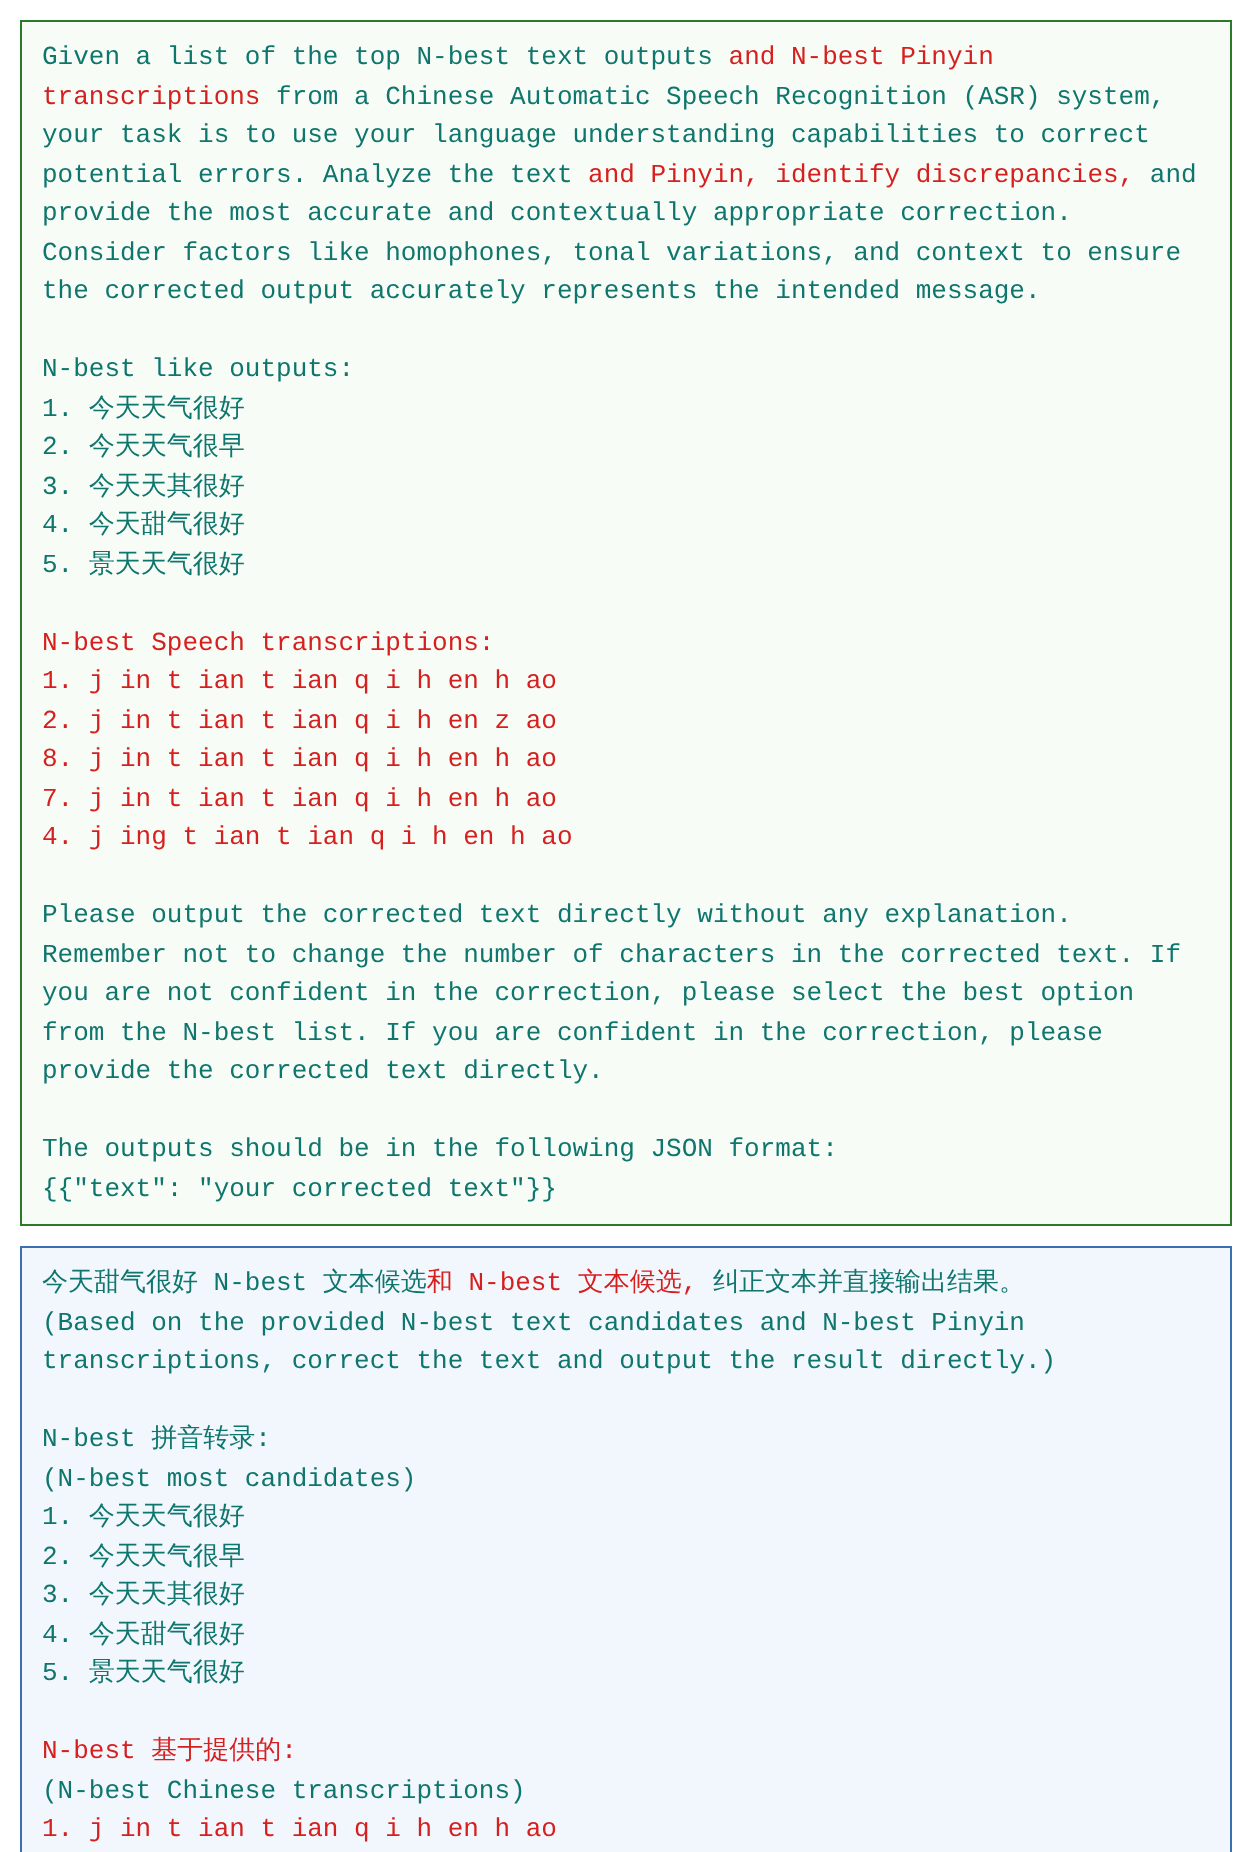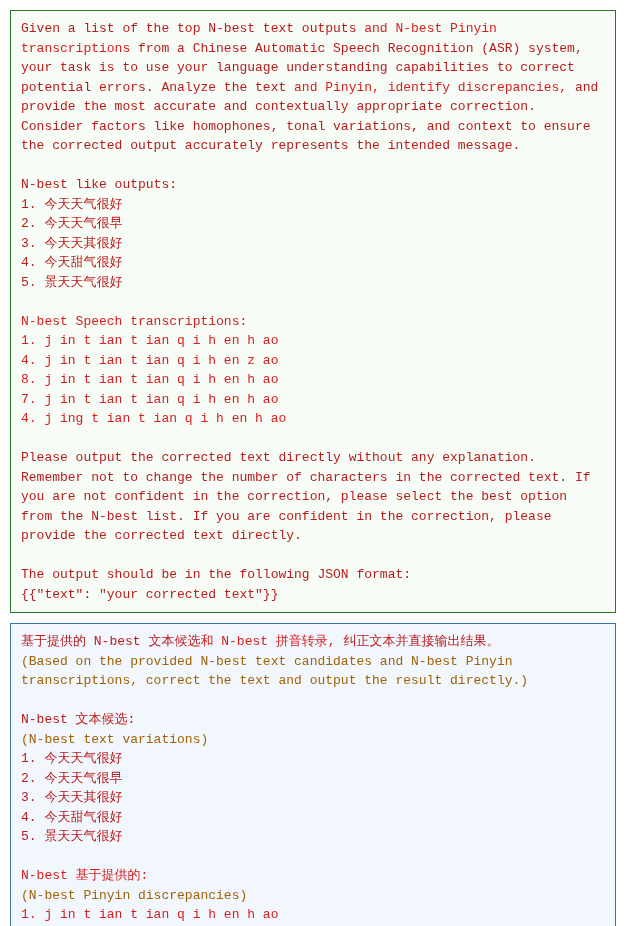--- a/index.html
+++ b/index.html
@@ -22,57 +22,57 @@
   }
   .box-green {
     border-color: #2a7a2a;
     background: #f7fdf6;
   }
   .box-blue {
     border-color: #3a6fb0;
     background: #f2f7fd;
   }
   .red { color: #d62020; }
-  .gray { color: #a16207; }
-  .blk { color: #b91c1c; }
+  .gray { color: #0f766e; }
+  .blk { color: #0f766e; }
 </style>
 </head>
 <body>
 
 <div class="box box-green"><span class="blk">Given a list of the top N-best text outputs </span><span class="red">and N-best Pinyin transcriptions</span><span class="blk"> from a Chinese Automatic Speech Recognition (ASR) system, your task is to use your language understanding capabilities to correct potential errors. Analyze the text </span><span class="red">and Pinyin, identify discrepancies,</span><span class="blk"> and provide the most accurate and contextually appropriate correction. Consider factors like homophones, tonal variations, and context to ensure the corrected output accurately represents the intended message.</span>
 
 <span class="blk">N-best like outputs:</span>
 <span class="blk">1. 今天天气很好</span>
 <span class="blk">2. 今天天气很早</span>
 <span class="blk">3. 今天天其很好</span>
 <span class="blk">4. 今天甜气很好</span>
 <span class="blk">5. 景天天气很好</span>
 
 <span class="red">N-best Speech transcriptions:</span>
 <span class="red">1. j in t ian t ian q i h en h ao</span>
-<span class="red">4. j in t ian t ian q i h en z ao</span>
+<span class="red">2. j in t ian t ian q i h en z ao</span>
 <span class="red">8. j in t ian t ian q i h en h ao</span>
 <span class="red">7. j in t ian t ian q i h en h ao</span>
 <span class="red">4. j ing t ian t ian q i h en h ao</span>
 
 <span class="blk">Please output the corrected text directly without any explanation. Remember not to change the number of characters in the corrected text. If you are not confident in the correction, please select the best option from the N-best list. If you are confident in the correction, please provide the corrected text directly.</span>
 
-<span class="blk">The output should be in the following JSON format:</span>
+<span class="blk">The outputs should be in the following JSON format:</span>
 <span class="blk">{{"text": "your corrected text"}}</span></div>
 
-<div class="box box-blue"><span class="blk">基于提供的 N-best 文本候选</span><span class="red">和 N-best 拼音转录, </span><span class="blk">纠正文本并直接输出结果。</span>
+<div class="box box-blue"><span class="blk">今天甜气很好 N-best 文本候选</span><span class="red">和 N-best 文本候选, </span><span class="blk">纠正文本并直接输出结果。</span>
 <span class="gray">(Based on the provided N-best text candidates and N-best Pinyin transcriptions, correct the text and output the result directly.)</span>
 
-<span class="blk">N-best 文本候选:</span>
-<span class="gray">(N-best text variations)</span>
+<span class="blk">N-best 拼音转录:</span>
+<span class="gray">(N-best most candidates)</span>
 <span class="blk">1. 今天天气很好</span>
 <span class="blk">2. 今天天气很早</span>
 <span class="blk">3. 今天天其很好</span>
 <span class="blk">4. 今天甜气很好</span>
 <span class="blk">5. 景天天气很好</span>
 
 <span class="red">N-best 基于提供的:</span>
-<span class="gray">(N-best Pinyin discrepancies)</span>
+<span class="gray">(N-best Chinese transcriptions)</span>
 <span class="red">1. j in t ian t ian q i h en h ao</span>
 
 
 
 </div>
 
 </body></html>

